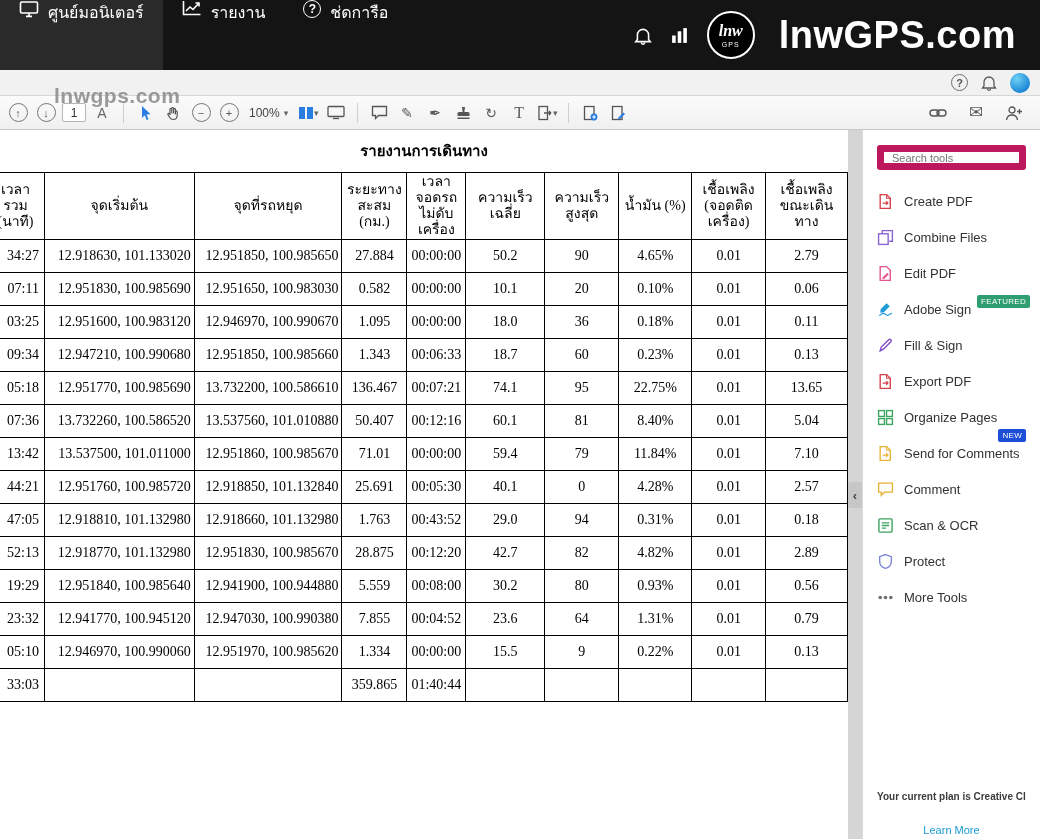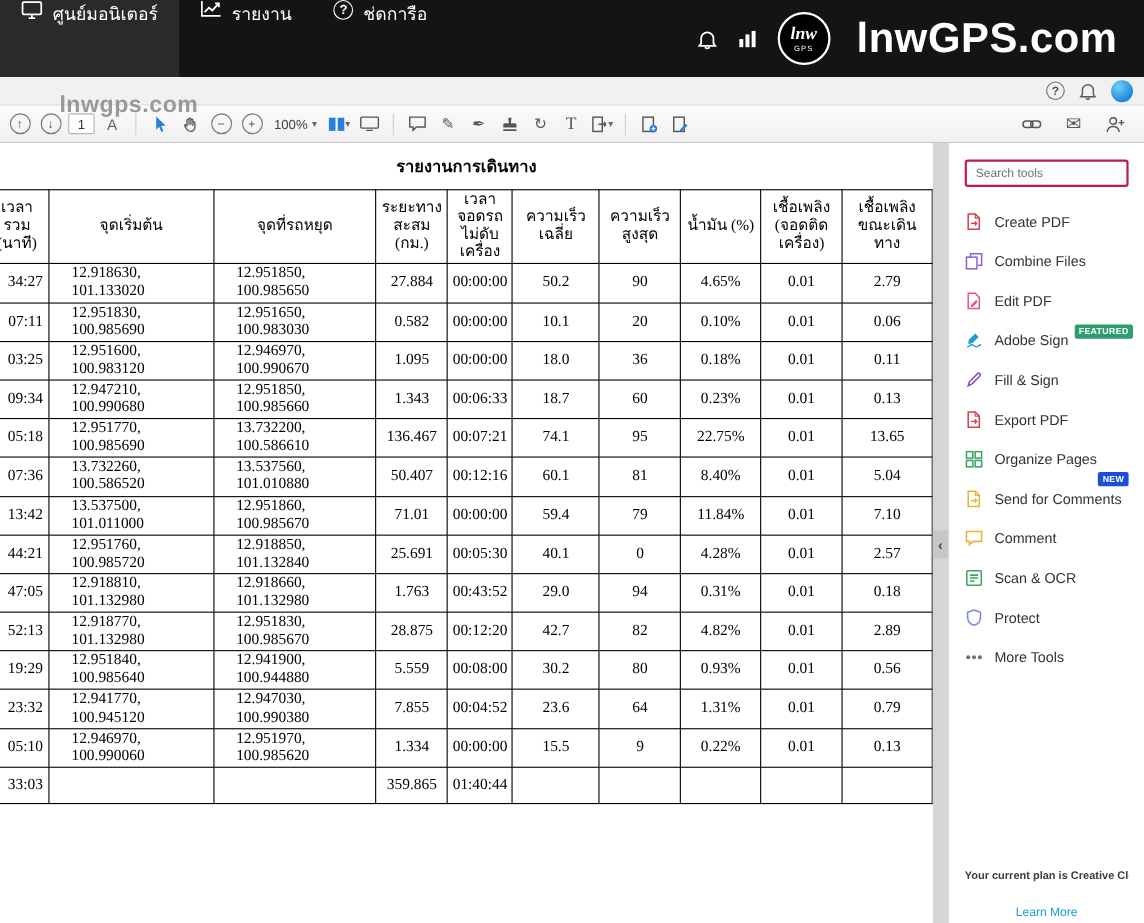--- a/index.html
+++ b/index.html
@@ -44,29 +44,29 @@
   .bottom-strip{height:9px;background:#757575}
 
   
   .doc-title{font:bold 15px "Liberation Serif","DejaVu Serif",serif;text-align:center;padding-top:9px;color:#000}
   .doc-table{border-collapse:collapse;table-layout:fixed;margin-left:-14px;margin-top:9px;
     font-family:"Liberation Serif","DejaVu Serif",serif;font-size:14px;color:#000}
   .doc-table th,.doc-table td{border:1px solid #000;padding:1px 3px;text-align:center;overflow:hidden;line-height:1.15;vertical-align:middle}
   .doc-table th{font-weight:normal;height:52px}
   .doc-table td{height:33px}
   .doc-table td.c0{text-align:right;padding-right:5px}
-  .doc-table td.c1,.doc-table td.c2{text-align:left;padding-left:20px}
+  .doc-table td.c1,.doc-table td.c2{text-align:right;padding-left:4px}
 
   
-  .search-tools{width:100%;height:25px;border:2px solid #be185d;border-radius:3px;background:#fdfdfd;font-size:11px;padding:0 8px;color:#555;outline:none}
+  .search-tools{width:100%;height:25px;border:7px solid #be185d;border-radius:3px;background:#fdfdfd;font-size:11px;padding:0 8px;color:#555;outline:none}
   .tools-list{margin-top:13px;display:flex;flex-direction:column}
   .tool-item{display:flex;align-items:center;gap:10px;height:36px;position:relative;font-size:13px;color:#323232;cursor:pointer}
   .tool-icon{width:17px;height:17px;flex:none;display:flex}
   .tool-icon svg{width:17px;height:17px}
-  .badge{position:absolute;color:#fff;font-size:8px;font-weight:bold;padding:2px 4px;border-radius:2px;letter-spacing:.3px}
+  .badge{position:absolute;color:#fff;font-size:8px;font-weight:normal;padding:2px 4px;border-radius:2px;letter-spacing:.3px}
   .badge-featured{right:-4px;top:4px}
   .badge-new{right:0;top:-6px}
   .plan-box{margin-top:auto;text-align:center}
   .plan-text{font-size:10px;font-weight:bold;color:#3c3c3c;white-space:nowrap;overflow:hidden}
   .learn-more{display:block;margin-top:22px;font-size:11px;text-decoration:none;cursor:pointer}
 </style>
 </head>
 <body>
 
 <nav class="topnav">

